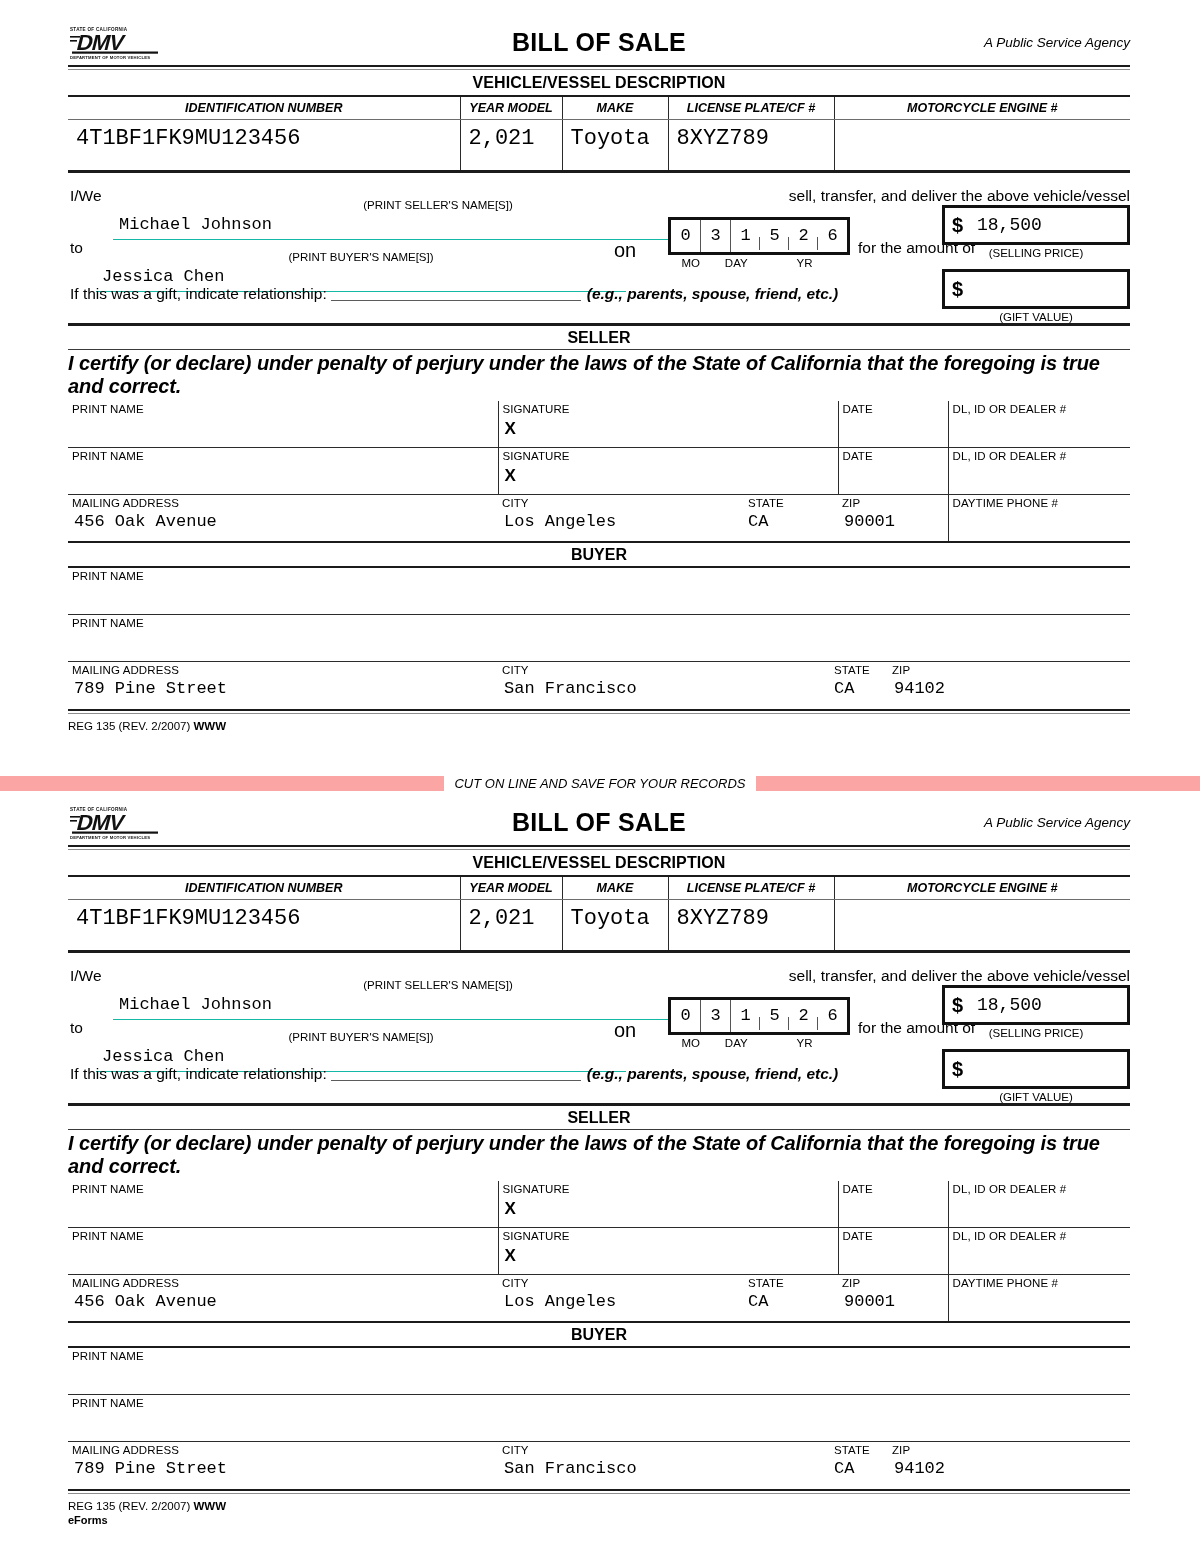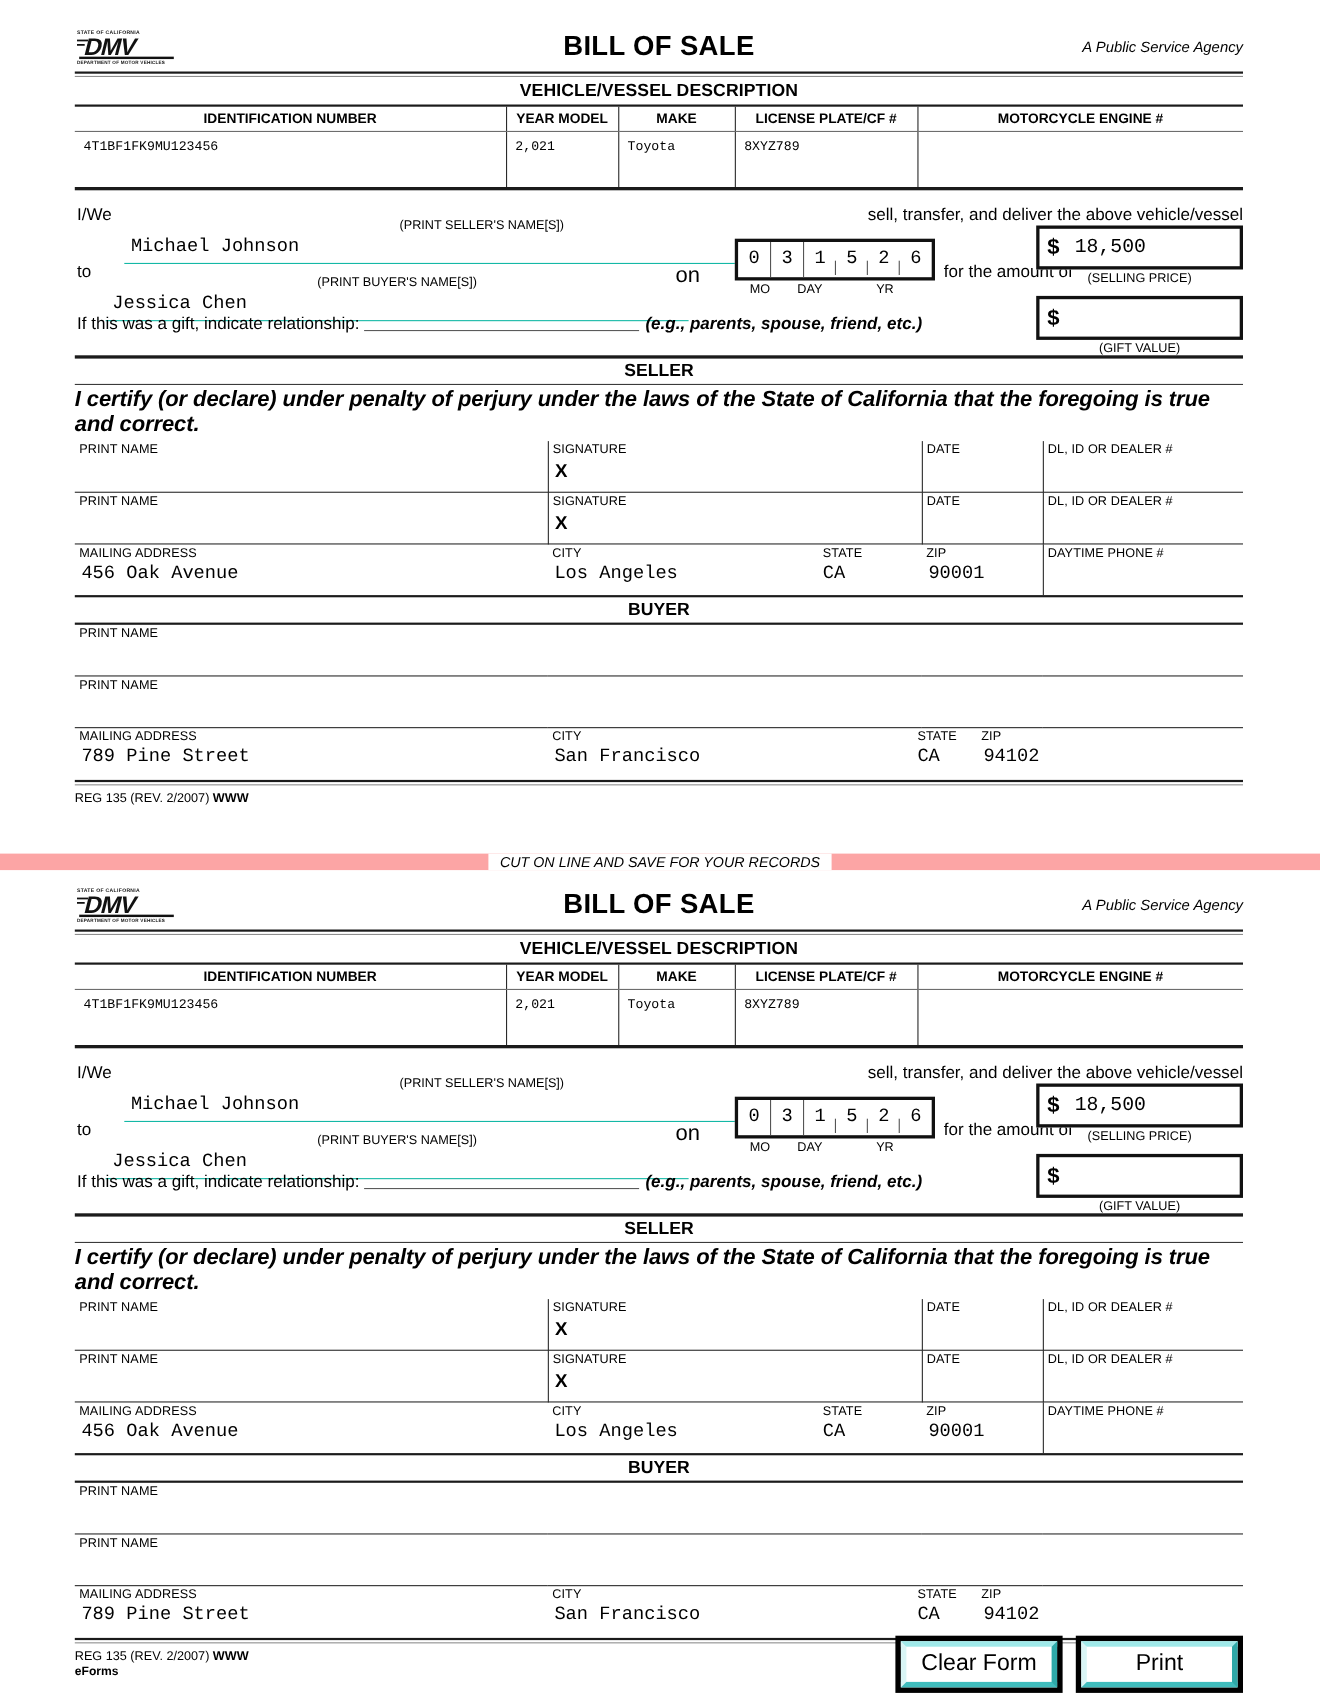--- a/index.html
+++ b/index.html
@@ -73,29 +73,30 @@
     table-layout:fixed;
   }
   table.vtbl th{
     font-size:12.5px;
     font-weight:bold;
     text-align:center;
     padding:4px 2px 4px;
     border-right:1px solid #2a2a2a;
     border-bottom:1.5px solid #6d6d6d;
     white-space:nowrap;
+    font-style:italic;
   }
   table.vtbl th:last-child{border-right:none;}
   table.vtbl td{
     border-right:1px solid #2a2a2a;
     height:44px;
     vertical-align:top;
     padding:6px 6px 0 8px;
     font-family:"Liberation Mono", monospace;
-    font-size:12px;
+    font-size:22px;
   }
   table.vtbl td:last-child{border-right:none;}
   .c-vin{width:392px;}
   .c-yr{width:102px;}
   .c-mk{width:106px;}
   .c-lp{width:166px;}
 
   
   .xfer{position:relative;height:150px;}
   .iwe{position:absolute;left:2px;top:14px;font-size:15.5px;}
@@ -779,22 +780,14 @@
     </tbody>
       </table>
     <div class="rule-dbl"></div>
 
     <div class="regline">
       <span>REG 135 (REV. 2/2007) </span><b>WWW</b>
     </div>
     <div class="eforms">eForms</div>
   </div>
 
-  <div class="btnbar">
-    <div class="btn3d">
-      <div class="btn-face">Clear Form</div>
-    </div>
-    <div class="btn3d">
-      <div class="btn-face">Print</div>
-    </div>
-  </div>
 
 </div>
 
 </body></html>

